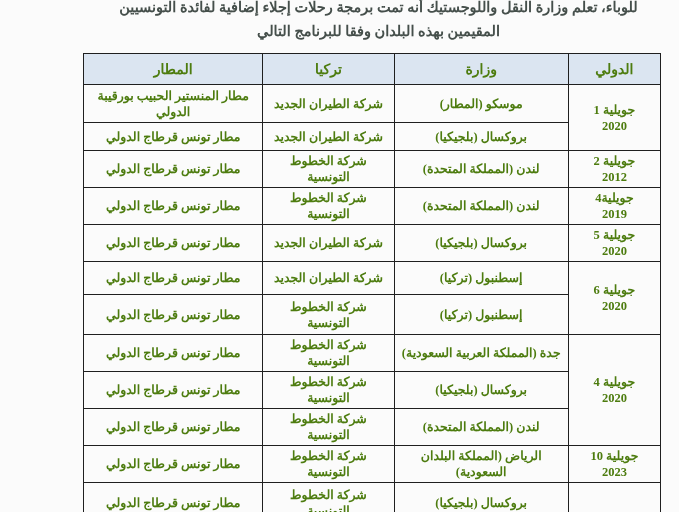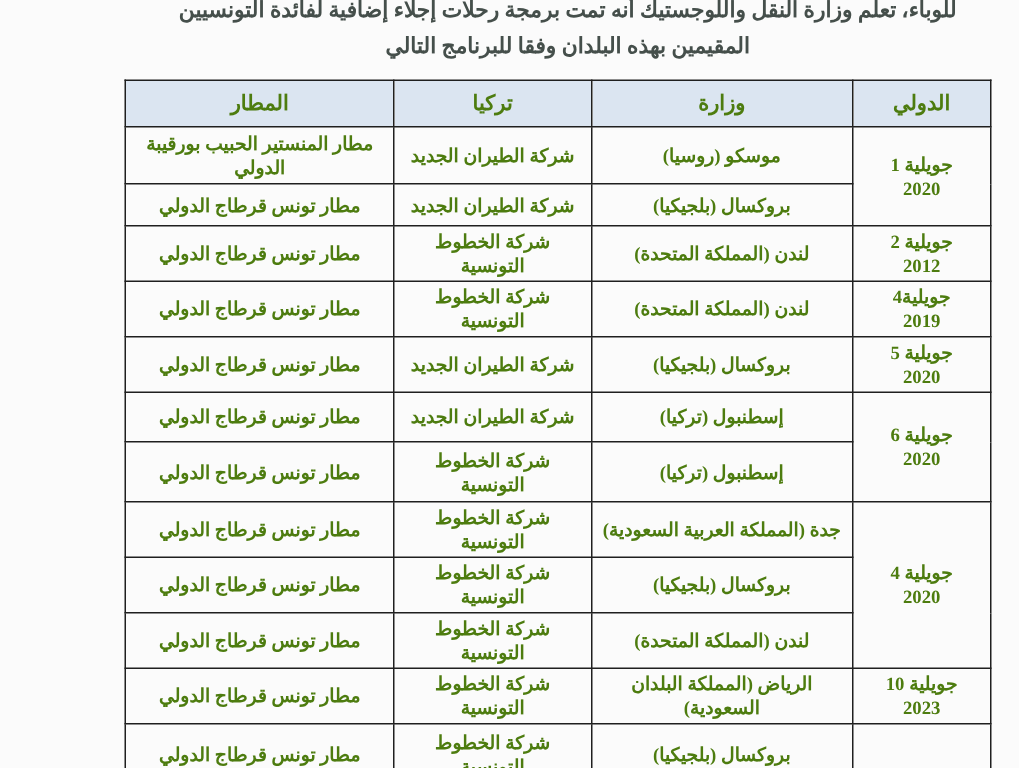--- a/index.html
+++ b/index.html
@@ -88,21 +88,21 @@
         <th>الدولي</th>
         <th>وزارة</th>
         <th>تركيا</th>
         <th>المطار</th>
       </tr>
     </thead>
     <tbody>
         <tr>
           <td class="date-cell" rowspan="2">1 جويلية
 2020</td>
-          <td>موسكو (روسيا)</td>
+          <td>موسكو (المطار)</td>
           <td>شركة الطيران الجديد</td>
           <td>مطار المنستير الحبيب بورقيبة
 الدولي</td>
         </tr>
         <tr>
           <td>بروكسال (بلجيكيا)</td>
           <td>شركة الطيران الجديد</td>
           <td>مطار تونس قرطاج الدولي</td>
         </tr>
         <tr>

